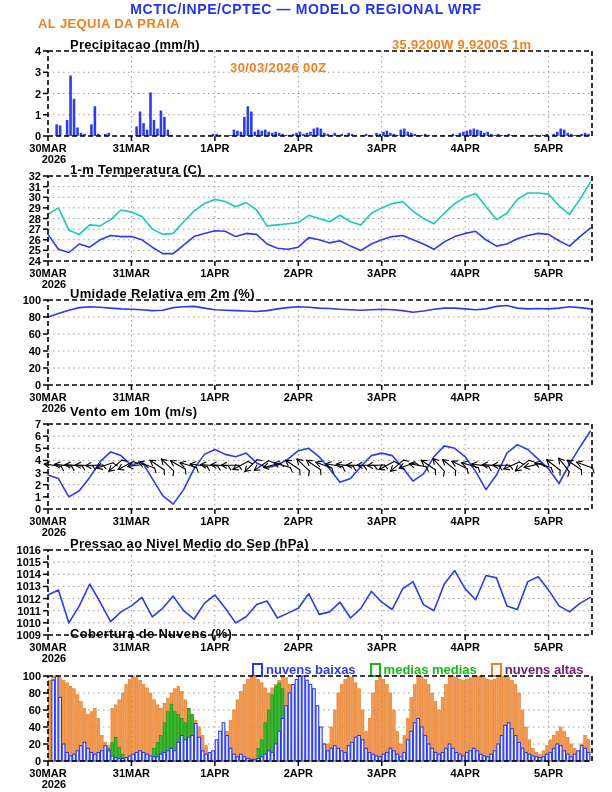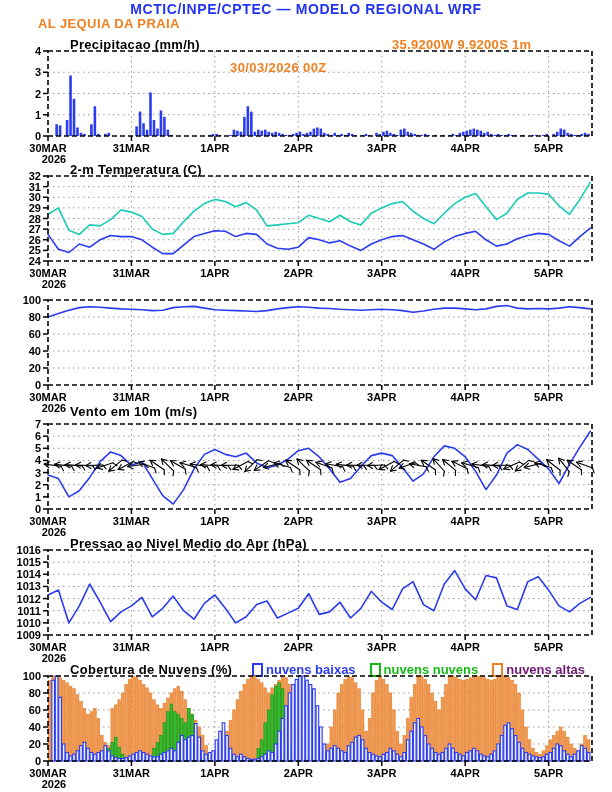--- a/index.html
+++ b/index.html
@@ -8,21 +8,21 @@
   .hdr-title{position:absolute;top:1px;left:0;width:612px;text-align:center;
              color:#2233f2;font:bold 14px "Liberation Sans",sans-serif;letter-spacing:.6px;}
   .hdr-station{position:absolute;top:16px;left:38px;color:#f08021;
                font:bold 13px "Liberation Sans",sans-serif;letter-spacing:.4px;text-align:right;}
   .hdr-run{position:absolute;top:16px;left:230px;color:#f08021;
            font:bold 13px "Liberation Sans",sans-serif;letter-spacing:.4px;margin-top:44px;}
   .panel-title{position:absolute;left:70px;color:#000;
                font:bold 13px "Liberation Sans",sans-serif;letter-spacing:.3px;text-align:right;}
   .right-label{position:absolute;font:bold 13px "Liberation Sans",sans-serif;letter-spacing:.3px;margin-left:34px;}
   .o{color:#f08021}.cy{color:#17cbb4}
-  .t1{top:37px}.t2{top:162px}.t3{top:286px}.t4{top:404px}.t5{top:536px}.t6{top:662px}
+  .t1{top:37px}.t2{top:162px}.t3{top:286px}.t4{top:404px}.t5{top:536px}.t6{top:626px}
   .chart{position:absolute;left:0;width:612px;height:130px;}
   .c1{top:35px}.c2{top:160px}.c3{top:284px}.c4{top:408px}.c5{top:534px}.c6{top:660px}
   .ax{font:bold 11px "Liberation Sans",sans-serif;fill:#000;}
   .legend{position:absolute;top:662px;left:252px;display:flex;gap:14px;
           font:bold 13px "Liberation Sans",sans-serif;white-space:nowrap;}
   .li{display:flex;align-items:center;gap:3px;}
   .sw{display:inline-block;width:7px;height:10px;background:#fff;border:2px solid;}
   .sw-b{border-color:#2b3bf0}.sw-g{border-color:#15b915}.sw-o{border-color:#f08021}
   .c-b{color:#2b3bf0}.c-g{color:#15b915}.c-o{color:#701a75}
 </style>
@@ -198,21 +198,21 @@
         <line x1="381.74233128834356" y1="101" x2="381.74233128834356" y2="106" stroke="#000" stroke-width="1.5"></line>
         <text x="381.74233128834356" y="117" text-anchor="middle" class="ax">3APR</text>
         <line x1="465.17791411042947" y1="101" x2="465.17791411042947" y2="106" stroke="#000" stroke-width="1.5"></line>
         <text x="465.17791411042947" y="117" text-anchor="middle" class="ax">4APR</text>
         <line x1="548.6134969325153" y1="101" x2="548.6134969325153" y2="106" stroke="#000" stroke-width="1.5"></line>
         <text x="548.6134969325153" y="117" text-anchor="middle" class="ax">5APR</text>
         <text x="54" y="128" text-anchor="middle" class="ax">2026</text>
       </g>
     </svg>
 
-  <div class="panel-title t2">2-m Temperatura (C)</div>
+  <div class="panel-title t2">1-m Temperatura (C)</div>
   <svg class="chart c2" viewBox="0 0 612 130">
       <g stroke="#9a9a9a" stroke-width="1" stroke-dasharray="1.5 3.5">
         <line x1="131.4355828220859" y1="16" x2="131.4355828220859" y2="101"></line>
         <line x1="214.87116564417178" y1="16" x2="214.87116564417178" y2="101"></line>
         <line x1="298.30674846625766" y1="16" x2="298.30674846625766" y2="101"></line>
         <line x1="381.74233128834356" y1="16" x2="381.74233128834356" y2="101"></line>
         <line x1="465.17791411042947" y1="16" x2="465.17791411042947" y2="101"></line>
         <line x1="548.6134969325153" y1="16" x2="548.6134969325153" y2="101"></line>
         <line x1="48" y1="90.375" x2="592" y2="90.375"></line>
         <line x1="48" y1="79.75" x2="592" y2="79.75"></line>
@@ -257,20 +257,21 @@
         <line x1="381.74233128834356" y1="101" x2="381.74233128834356" y2="106" stroke="#000" stroke-width="1.5"></line>
         <text x="381.74233128834356" y="117" text-anchor="middle" class="ax">3APR</text>
         <line x1="465.17791411042947" y1="101" x2="465.17791411042947" y2="106" stroke="#000" stroke-width="1.5"></line>
         <text x="465.17791411042947" y="117" text-anchor="middle" class="ax">4APR</text>
         <line x1="548.6134969325153" y1="101" x2="548.6134969325153" y2="106" stroke="#000" stroke-width="1.5"></line>
         <text x="548.6134969325153" y="117" text-anchor="middle" class="ax">5APR</text>
         <text x="54" y="128" text-anchor="middle" class="ax">2026</text>
       </g>
     </svg>
 
+  <div class="panel-title t3">Umidade Relativa em 2m (%)</div>
   <svg class="chart c3" viewBox="0 0 612 130">
       <g stroke="#9a9a9a" stroke-width="1" stroke-dasharray="1.5 3.5">
         <line x1="131.4355828220859" y1="16" x2="131.4355828220859" y2="101"></line>
         <line x1="214.87116564417178" y1="16" x2="214.87116564417178" y2="101"></line>
         <line x1="298.30674846625766" y1="16" x2="298.30674846625766" y2="101"></line>
         <line x1="381.74233128834356" y1="16" x2="381.74233128834356" y2="101"></line>
         <line x1="465.17791411042947" y1="16" x2="465.17791411042947" y2="101"></line>
         <line x1="548.6134969325153" y1="16" x2="548.6134969325153" y2="101"></line>
         <line x1="48" y1="84" x2="592" y2="84"></line>
         <line x1="48" y1="67" x2="592" y2="67"></line>
@@ -674,21 +675,21 @@
         <line x1="381.74233128834356" y1="101" x2="381.74233128834356" y2="106" stroke="#000" stroke-width="1.5"></line>
         <text x="381.74233128834356" y="117" text-anchor="middle" class="ax">3APR</text>
         <line x1="465.17791411042947" y1="101" x2="465.17791411042947" y2="106" stroke="#000" stroke-width="1.5"></line>
         <text x="465.17791411042947" y="117" text-anchor="middle" class="ax">4APR</text>
         <line x1="548.6134969325153" y1="101" x2="548.6134969325153" y2="106" stroke="#000" stroke-width="1.5"></line>
         <text x="548.6134969325153" y="117" text-anchor="middle" class="ax">5APR</text>
         <text x="54" y="128" text-anchor="middle" class="ax">2026</text>
       </g>
     </svg>
 
-  <div class="panel-title t5">Pressao ao Nivel Medio do Apr (hPa)</div>
+  <div class="panel-title t5">Pressao ao Nivel Medio do Sep (hPa)</div>
   <svg class="chart c5" viewBox="0 0 612 130">
       <g stroke="#9a9a9a" stroke-width="1" stroke-dasharray="1.5 3.5">
         <line x1="131.4355828220859" y1="16" x2="131.4355828220859" y2="101"></line>
         <line x1="214.87116564417178" y1="16" x2="214.87116564417178" y2="101"></line>
         <line x1="298.30674846625766" y1="16" x2="298.30674846625766" y2="101"></line>
         <line x1="381.74233128834356" y1="16" x2="381.74233128834356" y2="101"></line>
         <line x1="465.17791411042947" y1="16" x2="465.17791411042947" y2="101"></line>
         <line x1="548.6134969325153" y1="16" x2="548.6134969325153" y2="101"></line>
         <line x1="48" y1="88.85714285714286" x2="592" y2="88.85714285714286"></line>
         <line x1="48" y1="76.71428571428572" x2="592" y2="76.71428571428572"></line>
@@ -737,21 +738,21 @@
     </svg>
 
   <div class="panel-title t6">Cobertura de Nuvens (%)</div>
   <div class="legend">
     <span class="li">
       <span class="sw sw-b"></span>
       <span class="c-b">nuvens baixas</span>
     </span>
     <span class="li">
       <span class="sw sw-g"></span>
-      <span class="c-g">nuvens nuvens</span>
+      <span class="c-g">medias medias</span>
     </span>
     <span class="li">
       <span class="sw sw-o"></span>
       <span class="c-o">nuvens altas</span>
     </span>
   </div>
   <svg class="chart c6" viewBox="0 0 612 130">
       <g stroke="#9a9a9a" stroke-width="1" stroke-dasharray="1.5 3.5">
         <line x1="131.4355828220859" y1="16" x2="131.4355828220859" y2="101"></line>
         <line x1="214.87116564417178" y1="16" x2="214.87116564417178" y2="101"></line>

